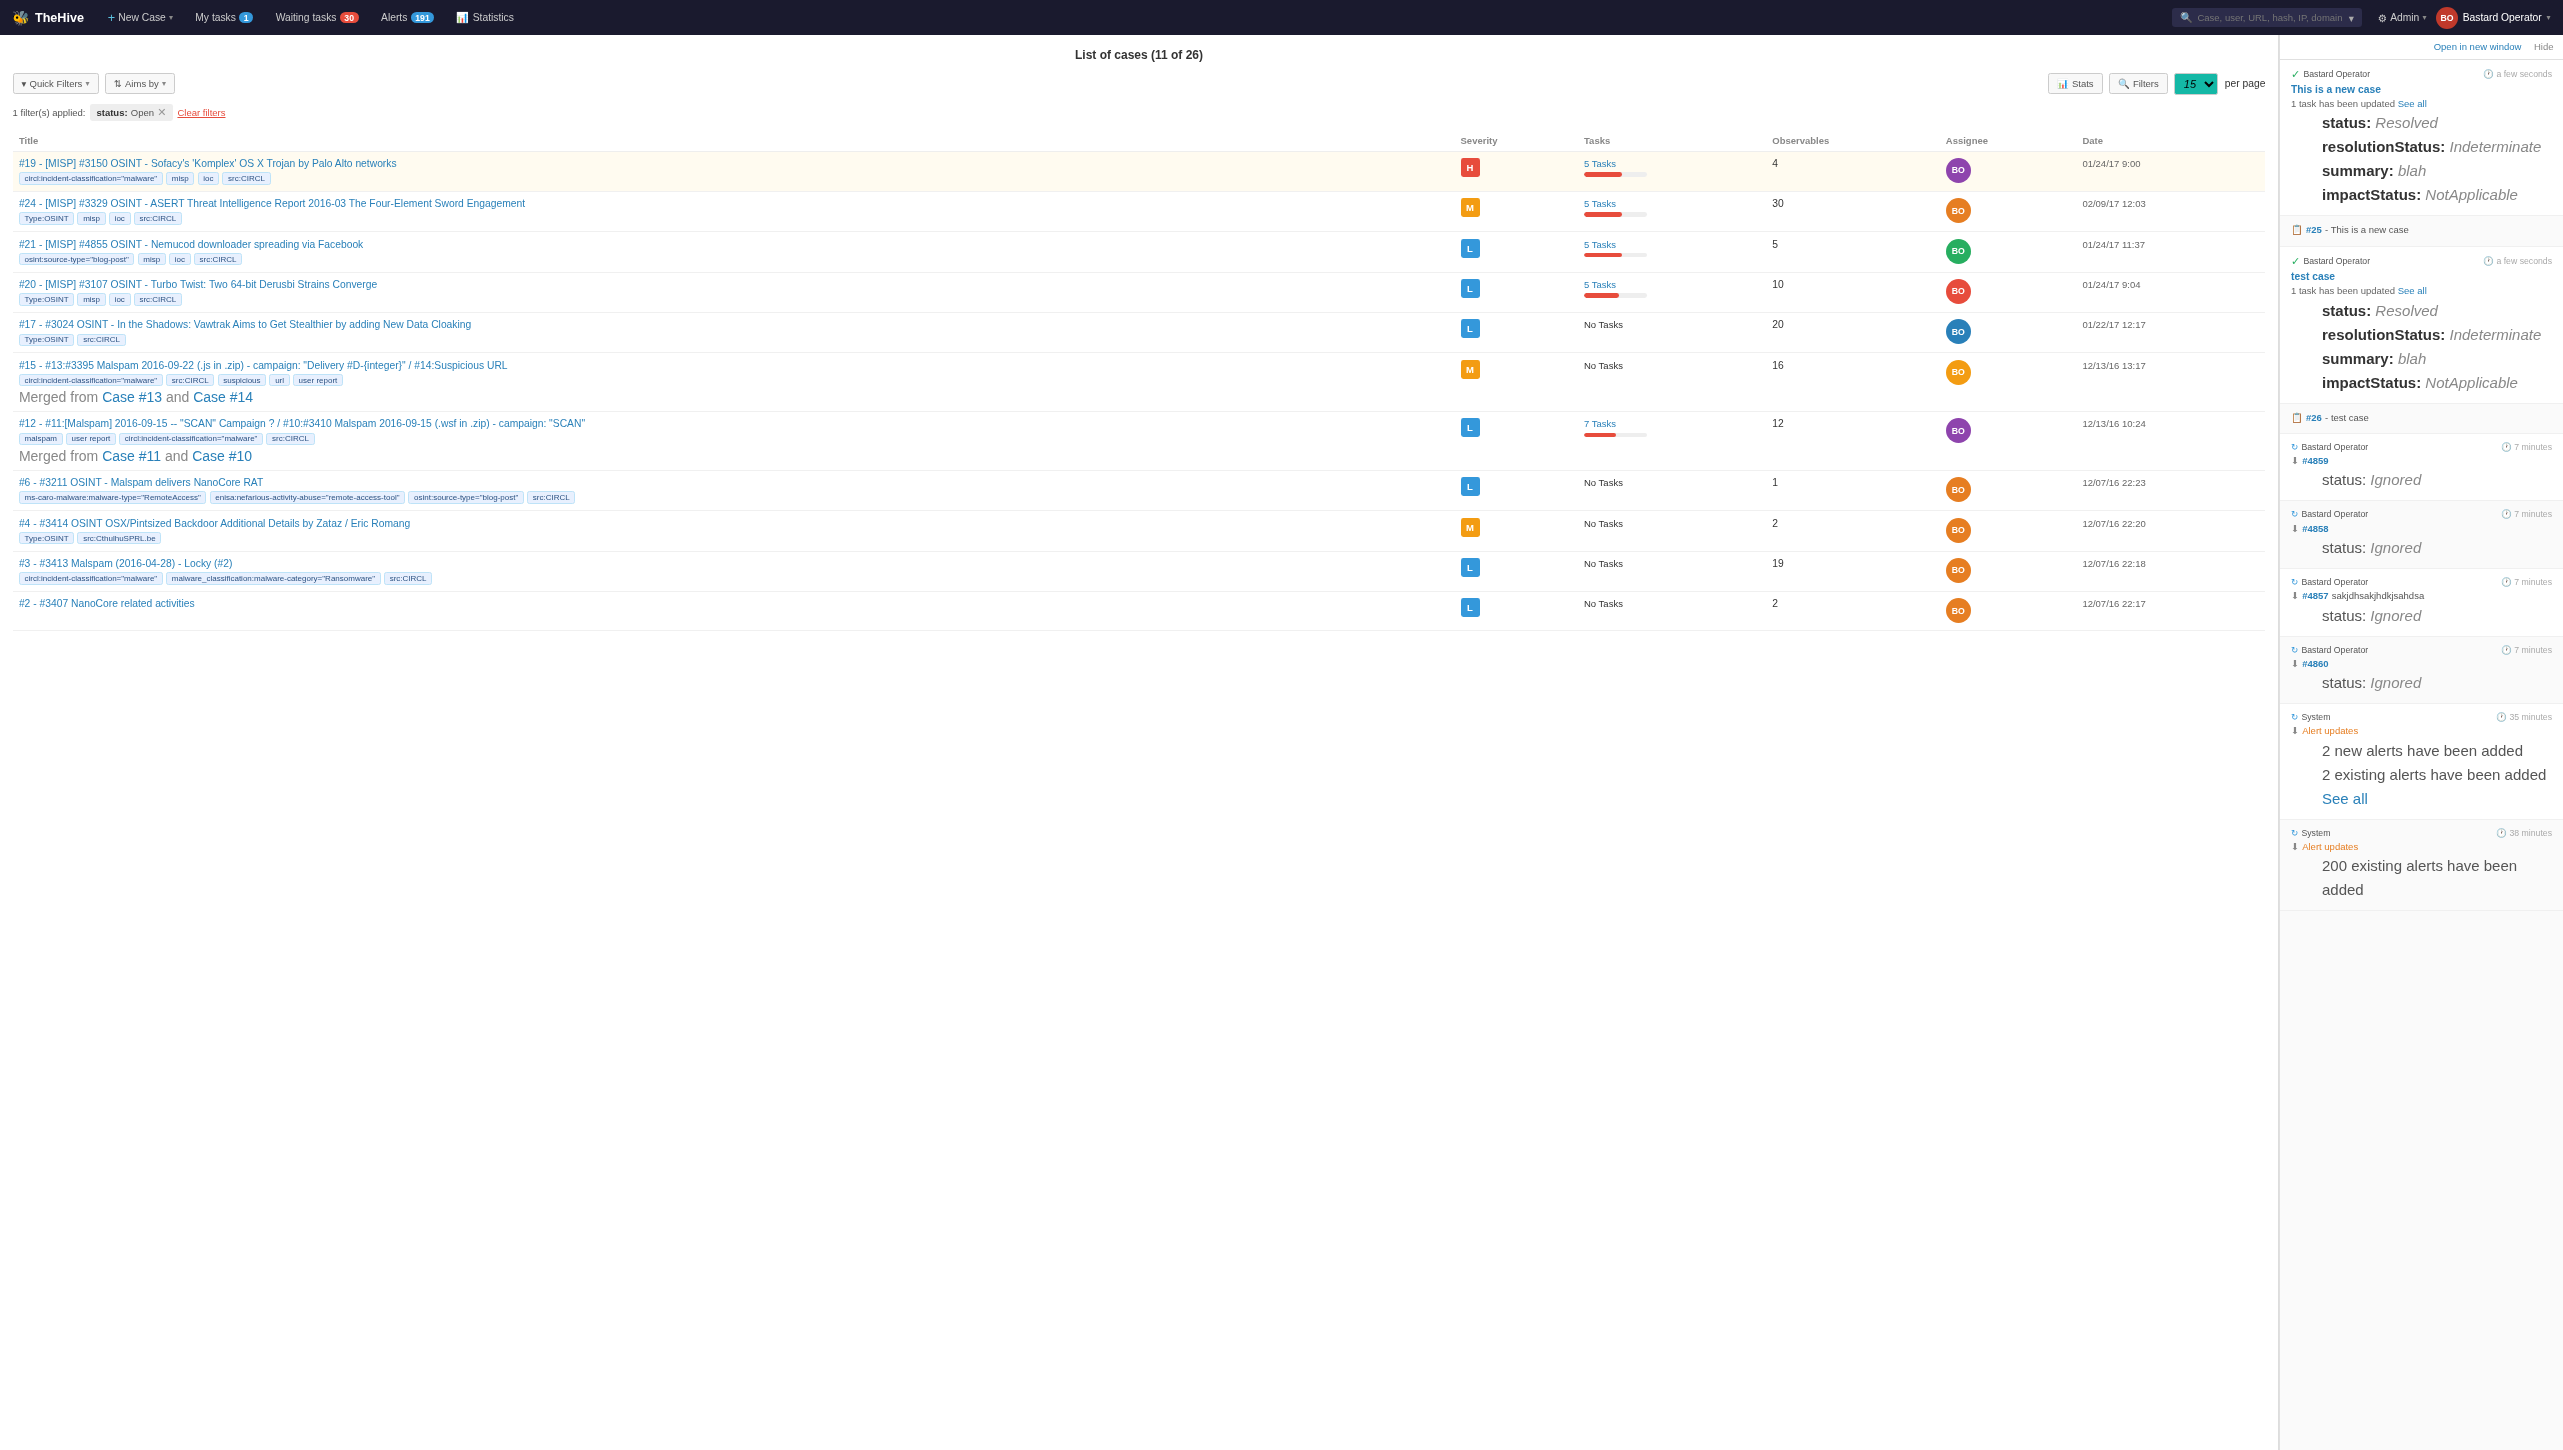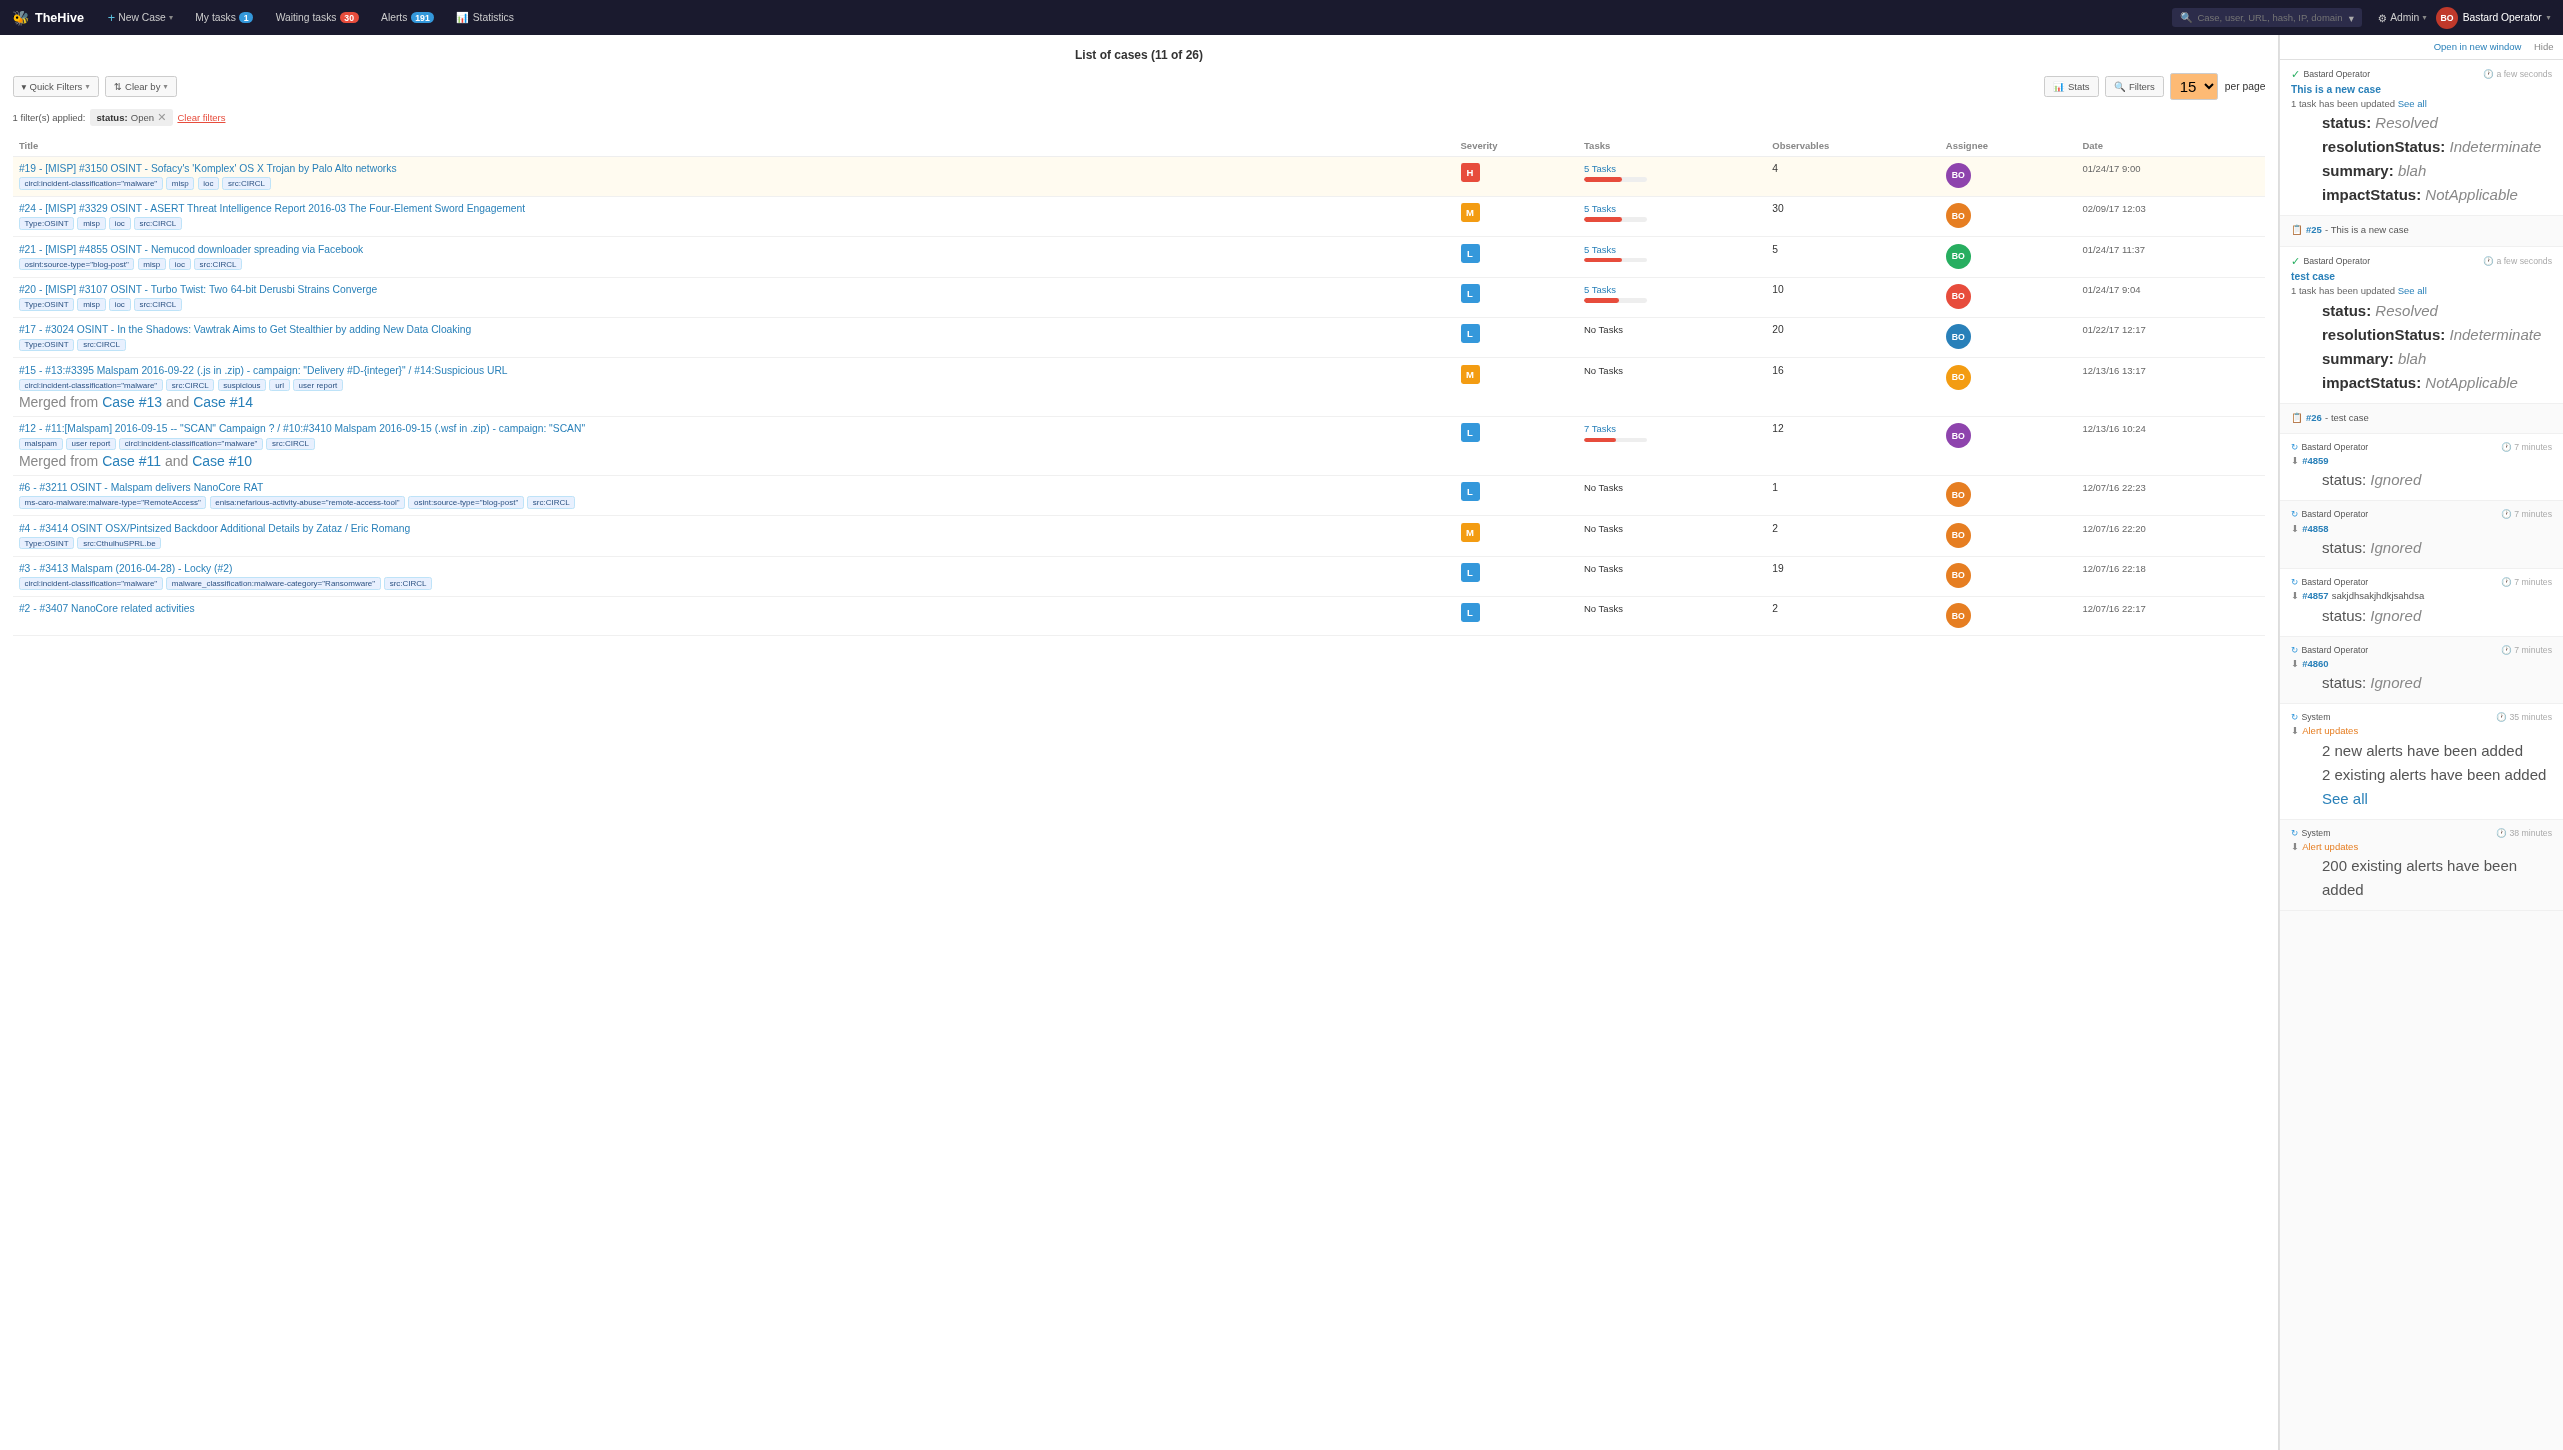--- a/index.html
+++ b/index.html
@@ -79,21 +79,21 @@
       display: flex; align-items: center; gap: 6.3px; margin-bottom: 9.5px;
     }
     .btn-sm {
       padding: 4px 8px; border-radius: 2.4px; font-size: 9.5px;
       cursor: pointer; border: 0.8px solid #ccc; background: #f8f8f8;
       display: flex; align-items: center; gap: 3.2px; color: #555;
     }
     .toolbar-right { margin-left: auto; display: flex; align-items: center; gap: 6.3px; }
     .per-page-select {
       padding: 3.2px 4.7px; border: 0.8px solid #ccc; border-radius: 2.4px;
-      font-size: 15px; background: #fdba74;
+      font-size: 11px; background: #14b8a6; font-style: italic;
     }
 
     .filters-bar {
       margin-bottom: 9.5px; display: flex; align-items: center; gap: 4.7px;
       font-size: 9.5px; color: #555;
     }
     .filter-tag {
       background: #eee; border-radius: 2.4px; padding: 1.6px 6.3px;
       display: flex; align-items: center; gap: 3.2px;
     }
@@ -266,21 +266,21 @@
     <div class="panel-header">List of cases (11 of 26)</div>
 
     <div class="toolbar">
       <button class="btn-sm">
         <span>▾</span>
         <span>Quick Filters</span>
         <span class="caret">▾</span>
       </button>
       <button class="btn-sm">
         <span>⇅</span>
-        <span>Clear by</span>
+        <span>Aims by</span>
         <span class="caret">▾</span>
       </button>
       <div class="toolbar-right">
         <button class="btn-sm">
           <span>📊</span>
           <span>Stats</span>
         </button>
         <button class="btn-sm">
           <span>🔍</span>
           <span>Filters</span>

